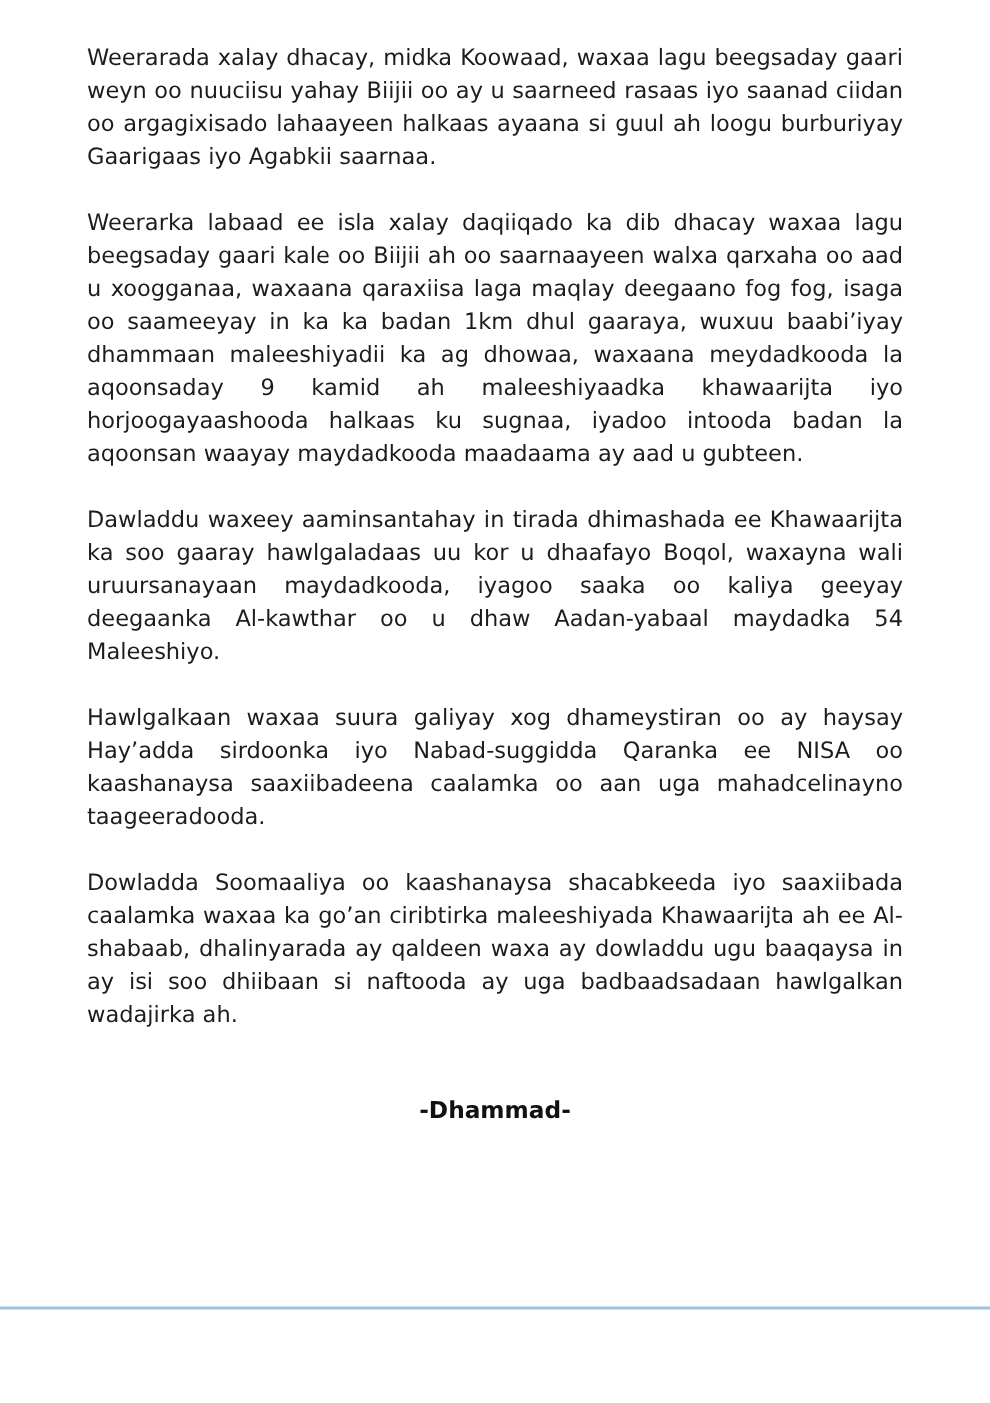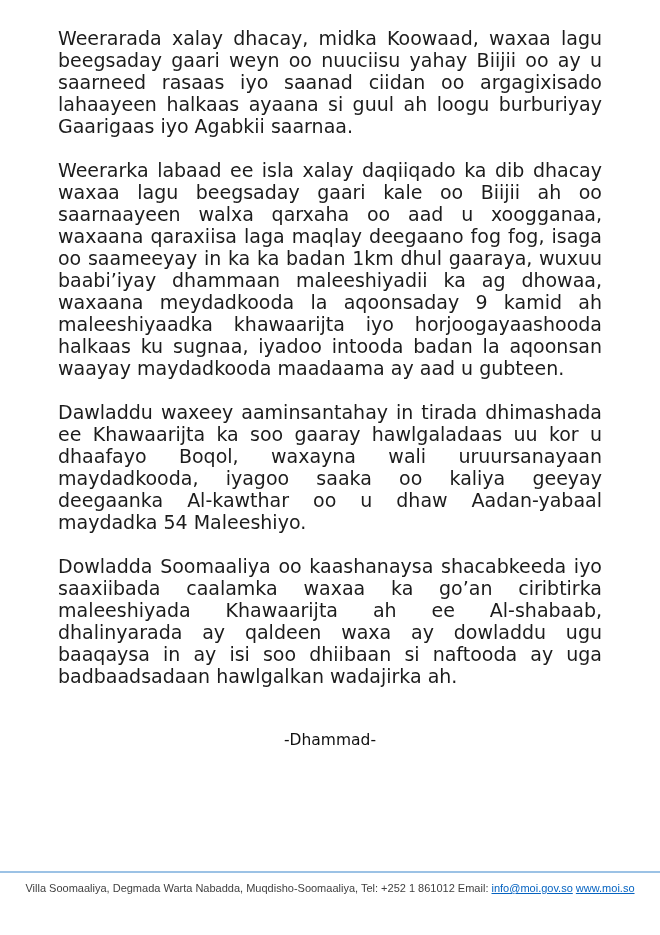--- a/index.html
+++ b/index.html
@@ -11,31 +11,31 @@
     overflow: hidden;
     font-family: "DejaVu Sans", sans-serif;
   }
   .content {
     position: absolute;
     left: 58px;
     top: 27px;
     width: 544px;
   }
   .para {
-    font-size: 19px;
+    font-size: 15px;
     line-height: 22px;
     color: #1c1c1c;
     text-align: justify;
     margin: 0 0 22px 0;
   }
   .closing {
     font-size: 15.5px;
     line-height: 22px;
     color: #111111;
-    font-weight: normal;
+    font-weight: bold;
     text-align: center;
     margin-top: 42px;
   }
   .footer {
     position: absolute;
     left: 0;
     top: 871px;
     width: 660px;
   }
   .footer-rule {
@@ -57,24 +57,20 @@
     cursor: pointer;
   }
 </style>
 </head>
 <body>
 
 <div class="content">
   <p class="para">Weerarada xalay dhacay, midka Koowaad, waxaa lagu beegsaday gaari weyn oo nuuciisu yahay Biijii oo ay u saarneed rasaas iyo saanad ciidan oo argagixisado lahaayeen halkaas ayaana si guul ah loogu burburiyay Gaarigaas iyo Agabkii saarnaa.</p>
   <p class="para">Weerarka labaad ee isla xalay daqiiqado ka dib dhacay waxaa lagu beegsaday gaari kale oo Biijii ah oo saarnaayeen walxa qarxaha oo aad u xoogganaa, waxaana qaraxiisa laga maqlay deegaano fog fog, isaga oo saameeyay in ka ka badan 1km dhul gaaraya, wuxuu baabi’iyay dhammaan maleeshiyadii ka ag dhowaa, waxaana meydadkooda la aqoonsaday 9 kamid ah maleeshiyaadka khawaarijta iyo horjoogayaashooda halkaas ku sugnaa, iyadoo intooda badan la aqoonsan waayay maydadkooda maadaama ay aad u gubteen.</p>
   <p class="para">Dawladdu waxeey aaminsantahay in tirada dhimashada ee Khawaarijta ka soo gaaray hawlgaladaas uu kor u dhaafayo Boqol, waxayna wali uruursanayaan maydadkooda, iyagoo saaka oo kaliya geeyay deegaanka Al-kawthar oo u dhaw Aadan-yabaal maydadka 54 Maleeshiyo.</p>
+  <p class="para">Hawlgalkaan waxaa suura galiyay xog dhameystiran oo ay haysay Hay’adda sirdoonka iyo Nabad-suggidda Qaranka ee NISA oo kaashanaysa saaxiibadeena caalamka oo aan uga mahadcelinayno taageeradooda.</p>
   <p class="para">Dowladda Soomaaliya oo kaashanaysa shacabkeeda iyo saaxiibada caalamka waxaa ka go’an ciribtirka maleeshiyada Khawaarijta ah ee Al-shabaab, dhalinyarada ay qaldeen waxa ay dowladdu ugu baaqaysa in ay isi soo dhiibaan si naftooda ay uga badbaadsadaan hawlgalkan wadajirka ah.</p>
   <div class="closing">-Dhammad-</div>
 </div>
 
 <div class="footer">
   <div class="footer-rule"></div>
-  <div class="footer-text">
-    <span>Villa Soomaaliya, Degmada Warta Nabadda, Muqdisho-Soomaaliya, Tel: +252 1 861012 Email:</span>
-    <a>info@moi.gov.so</a>
-    <a>www.moi.so</a>
-  </div>
 </div>
 
 </body></html>

